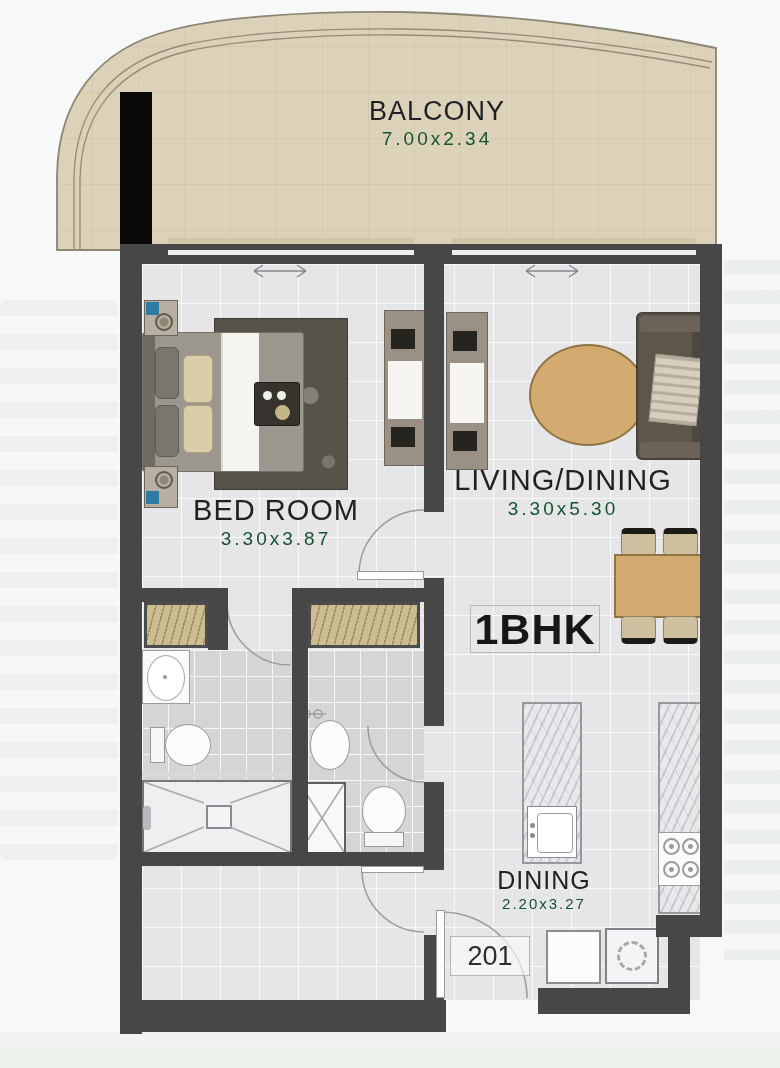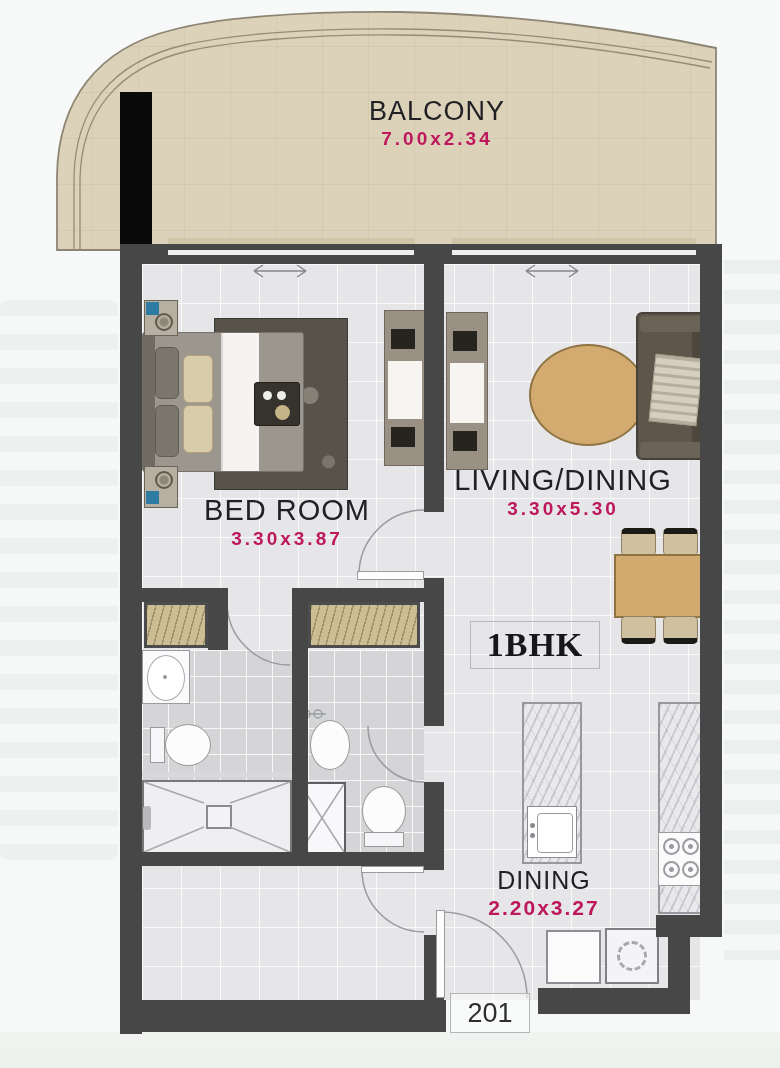--- a/index.html
+++ b/index.html
@@ -20,25 +20,25 @@
   .frame{position:absolute;background:#cfc6a8;z-index:6;}
   .closet{position:absolute;z-index:3;background-color:#cdbd92;border:3px solid #4c4c4c;
           background-image:repeating-linear-gradient(105deg, rgba(110,95,60,.45) 0 1.5px, transparent 1.5px 8px);}
   .marble{position:absolute;z-index:4;background-color:#e9e9ec;border:2px solid #97979e;
           background-image:repeating-linear-gradient(115deg, rgba(130,135,150,.30) 0 2px, transparent 2px 8px),
                            repeating-linear-gradient(60deg, rgba(130,135,150,.16) 0 1px, transparent 1px 12px);}
   .furn{position:absolute;z-index:4;}
   .leaf{position:absolute;z-index:7;background:#fdfdfd;border:1px solid #9a9a9f;box-sizing:border-box;}
   .label{position:absolute;z-index:9;text-align:center;transform:translateX(-50%);white-space:nowrap;}
   .room-name{font-size:27px;font-weight:500;letter-spacing:1px;color:#212125;line-height:1.15;}
-  .room-dim{font-size:19px;letter-spacing:3px;color:#be185d;line-height:1.25;font-weight:bold;}
+  .room-dim{font-size:19px;letter-spacing:3px;color:#14532d;line-height:1.25;}
   .small .room-name{font-size:25px;}
   .small .room-dim{font-size:16px;letter-spacing:2px;}
   .bhk-box{position:absolute;z-index:9;border:1px solid #b8b8bc;display:flex;align-items:center;justify-content:center;
-           font-family:Liberation Serif, serif;font-weight:bold;font-size:34px;color:#17171a;letter-spacing:1px;margin-top:16px;}
+           font-family:Liberation Sans, sans-serif;font-weight:bold;font-size:43px;color:#17171a;letter-spacing:1px;}
   .unit-box{position:absolute;z-index:9;border:1px solid #b5b5b8;background:rgba(250,250,250,.65);
             display:flex;align-items:center;justify-content:center;font-size:27px;color:#2e2e32;}
   .burner{position:absolute;width:13px;height:13px;border:2px solid #9a9aa0;border-radius:50%;
           background:radial-gradient(circle, #9a9aa0 0 2px, transparent 3px);}
 </style>
 </head>
 <body>
 
 <div class="plan">
 
@@ -215,35 +215,35 @@
 
   <div class="leaf" style="left:357px;top:571px;width:67px;height:9px;"></div>
   <div class="leaf" style="left:361px;top:866px;width:63px;height:7px;"></div>
   <div class="leaf" style="left:436px;top:910px;width:9px;height:88px;"></div>
 
   <div class="label" style="left:437px;top:96px;">
     <div class="room-name">BALCONY</div>
     <div class="room-dim">7.00x2.34</div>
   </div>
 
-  <div class="label" style="left:276px;top:494px;margin-left:11px;">
+  <div class="label" style="left:276px;top:494px;">
     <div class="room-name" style="font-size:29px;">BED ROOM</div>
     <div class="room-dim">3.30x3.87</div>
   </div>
 
   <div class="label" style="left:563px;top:464px;">
     <div class="room-name" style="font-size:29px;">LIVING/DINING</div>
     <div class="room-dim">3.30x5.30</div>
   </div>
 
 
 
 
   <div class="label small" style="left:544px;top:866px;">
     <div class="room-name">DINING</div>
-    <div class="room-dim" style="font-size:21px;">2.20x3.27</div>
+    <div class="room-dim" style="font-size:15px;">2.20x3.27</div>
   </div>
 
   <div class="bhk-box" style="left:470px;top:605px;width:128px;height:46px;">1BHK</div>
 
-  <div class="unit-box" style="left:450px;top:993px;width:78px;height:38px;">201</div>
+  <div class="unit-box" style="left:450px;top:936px;width:78px;height:38px;">201</div>
 
 </div>
 
 </body></html>

